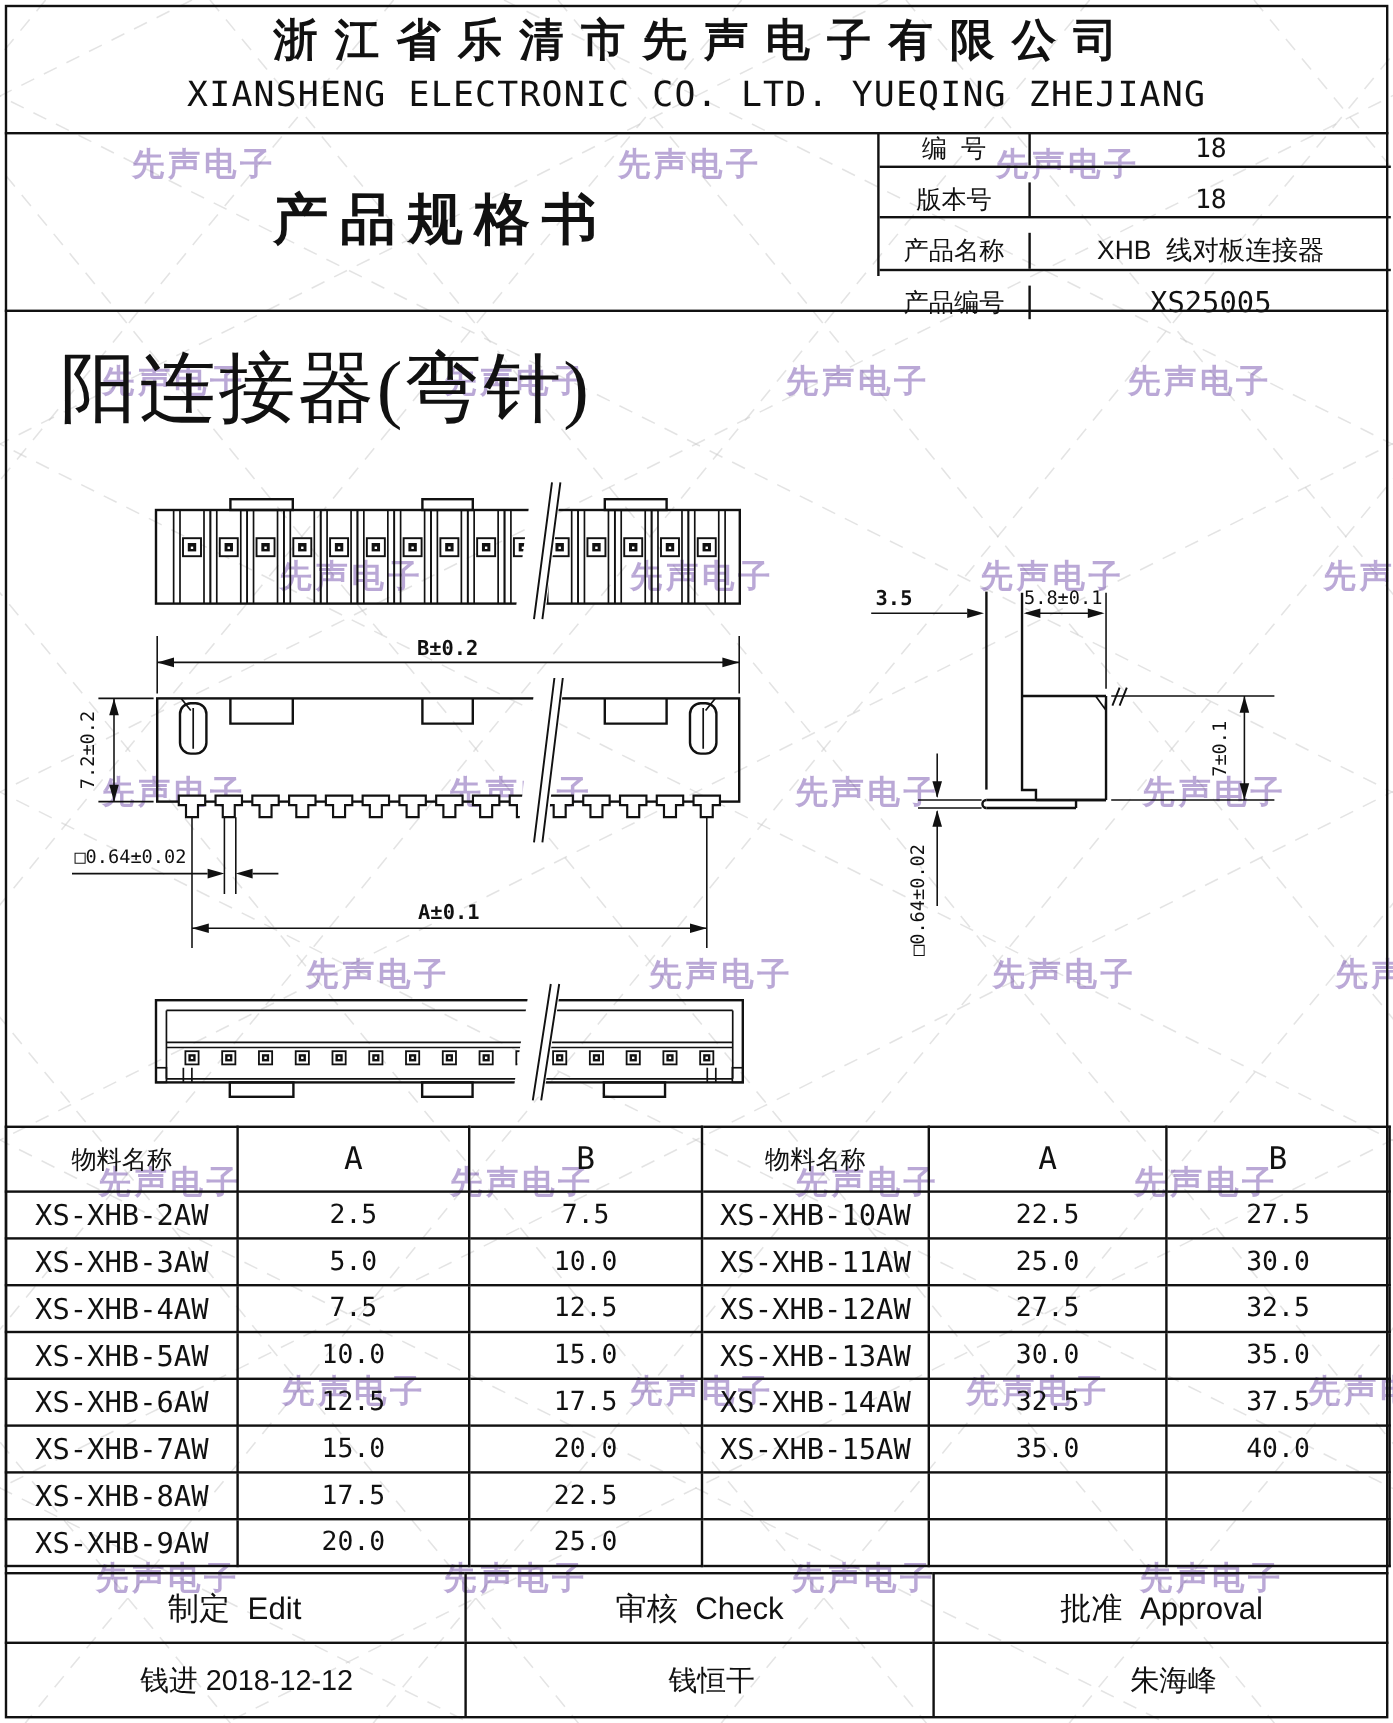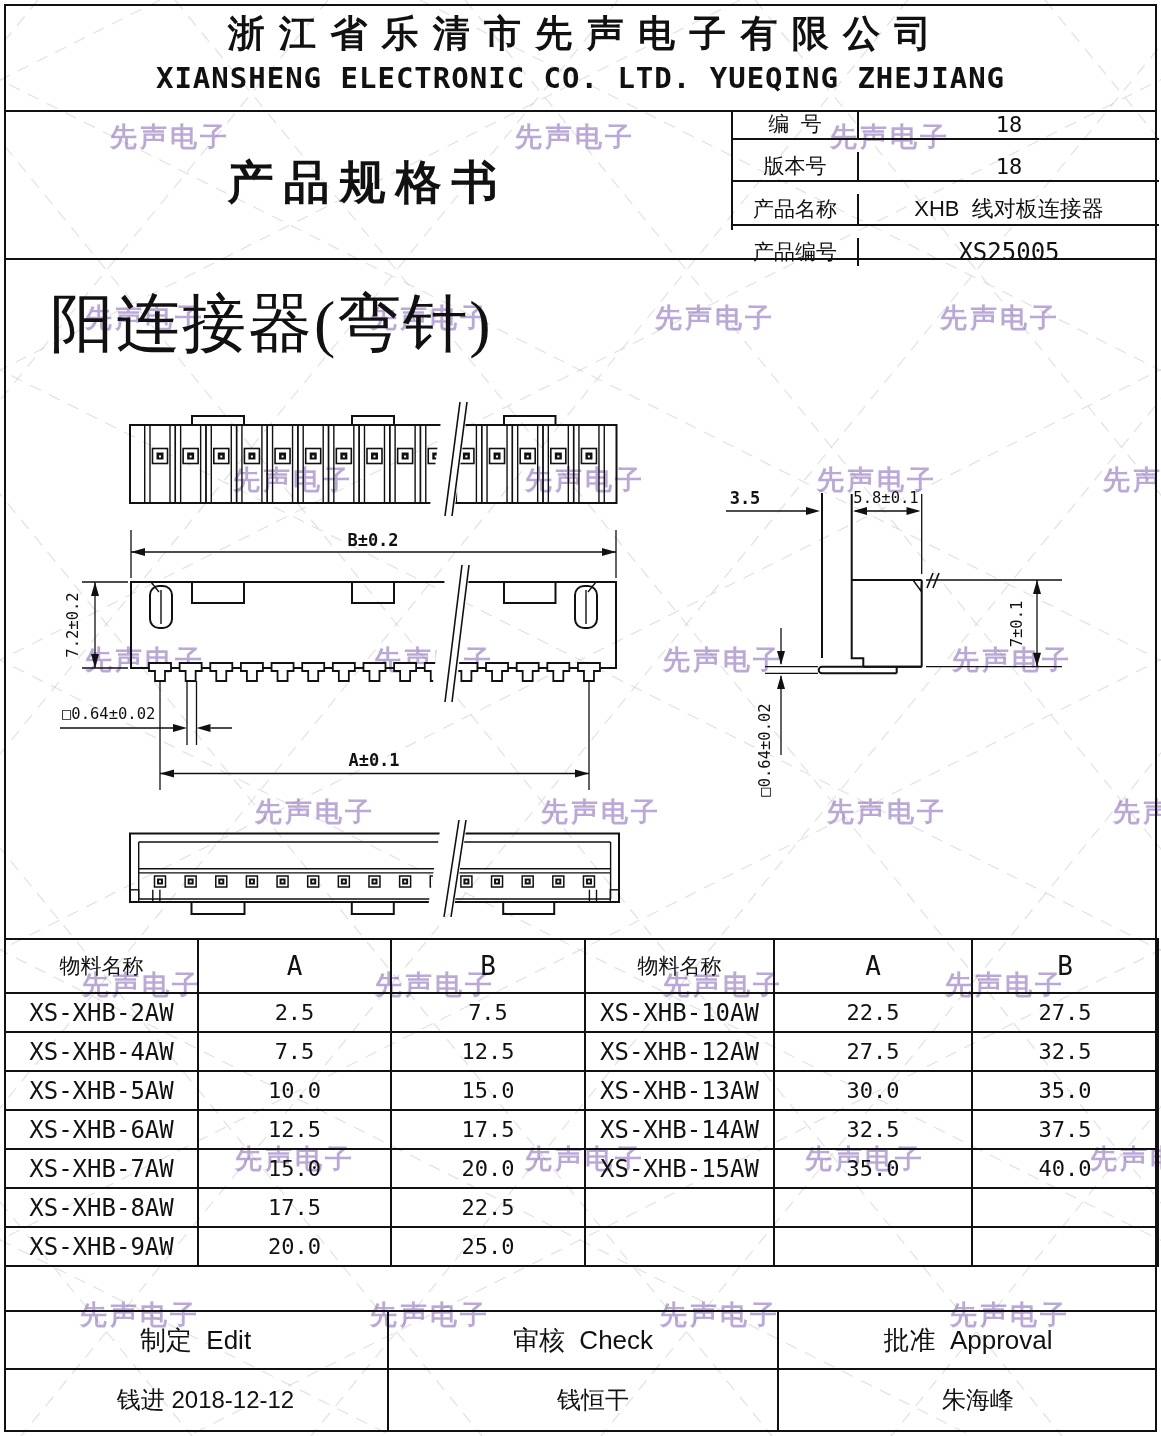--- a/index.html
+++ b/index.html
@@ -10,21 +10,21 @@
   .decor{position:absolute;left:0;top:0;z-index:0;pointer-events:none;}
   .decor line{stroke:#c9c9c9;stroke-width:1.3;stroke-dasharray:12 9;opacity:.5;}
   .wm-layer{position:absolute;left:0;top:0;width:100%;height:100%;z-index:0;pointer-events:none;}
   .wm{position:absolute;transform:translate(-50%,-50%);font-size:27px;letter-spacing:3px;
       color:#4c1d95;opacity:.38;white-space:nowrap;font-weight:700;}
   
   .frame{position:absolute;left:4px;top:4px;width:1149px;height:1424px;border:2px solid #111;z-index:1;pointer-events:none;}
   .sec{position:absolute;z-index:1;background:transparent;}
   .header-sec{left:4px;top:4px;width:1153px;height:106px;border-bottom:2px solid #111;text-align:center;}
   .company-cn{margin-top:8px;font-size:37px;font-weight:700;letter-spacing:2px;line-height:44px;}
-  .company-en{margin-top:4px;font-size:29px;font-weight:700;letter-spacing:1px;line-height:36px;}
+  .company-en{margin-top:4px;font-size:29px;font-weight:400;letter-spacing:1px;line-height:36px;}
   .tblock{left:4px;top:110px;width:1153px;height:148px;border-bottom:2px solid #111;}
   .doc-title{position:absolute;left:0;top:0;width:727px;height:146px;display:flex;align-items:center;
              justify-content:center;font-size:46px;font-weight:600;letter-spacing:10px;}
   .info{position:absolute;left:727px;top:0;width:426px;height:120px;border-left:2px solid #111;
         display:grid;grid-template-rows:1fr 1fr 1fr 1fr;gap:12px;}
   .irow{display:grid;grid-template-columns:126px 1fr;border-bottom:2px solid #111;}
   .irow:last-child{border-bottom:none;}
   .ilabel{border-right:2px solid #111;display:flex;align-items:center;justify-content:center;
           font-size:21px;font-weight:500;white-space:pre;}
   .ival{display:flex;align-items:center;justify-content:center;font-size:22px;white-space:pre;}
@@ -332,20 +332,28 @@
     </tr>
     <tr>
           <td class="name">XS-XHB-2AW</td>
           <td class="val">2.5</td>
           <td class="val">7.5</td>
           <td class="name">XS-XHB-10AW</td>
           <td class="val">22.5</td>
           <td class="val">27.5</td>
         </tr>
     <tr>
+          <td class="name">XS-XHB-3AW</td>
+          <td class="val">5.0</td>
+          <td class="val">10.0</td>
+          <td class="name">XS-XHB-11AW</td>
+          <td class="val">25.0</td>
+          <td class="val">30.0</td>
+        </tr>
+    <tr>
           <td class="name">XS-XHB-4AW</td>
           <td class="val">7.5</td>
           <td class="val">12.5</td>
           <td class="name">XS-XHB-12AW</td>
           <td class="val">27.5</td>
           <td class="val">32.5</td>
         </tr>
     <tr>
           <td class="name">XS-XHB-5AW</td>
           <td class="val">10.0</td>

